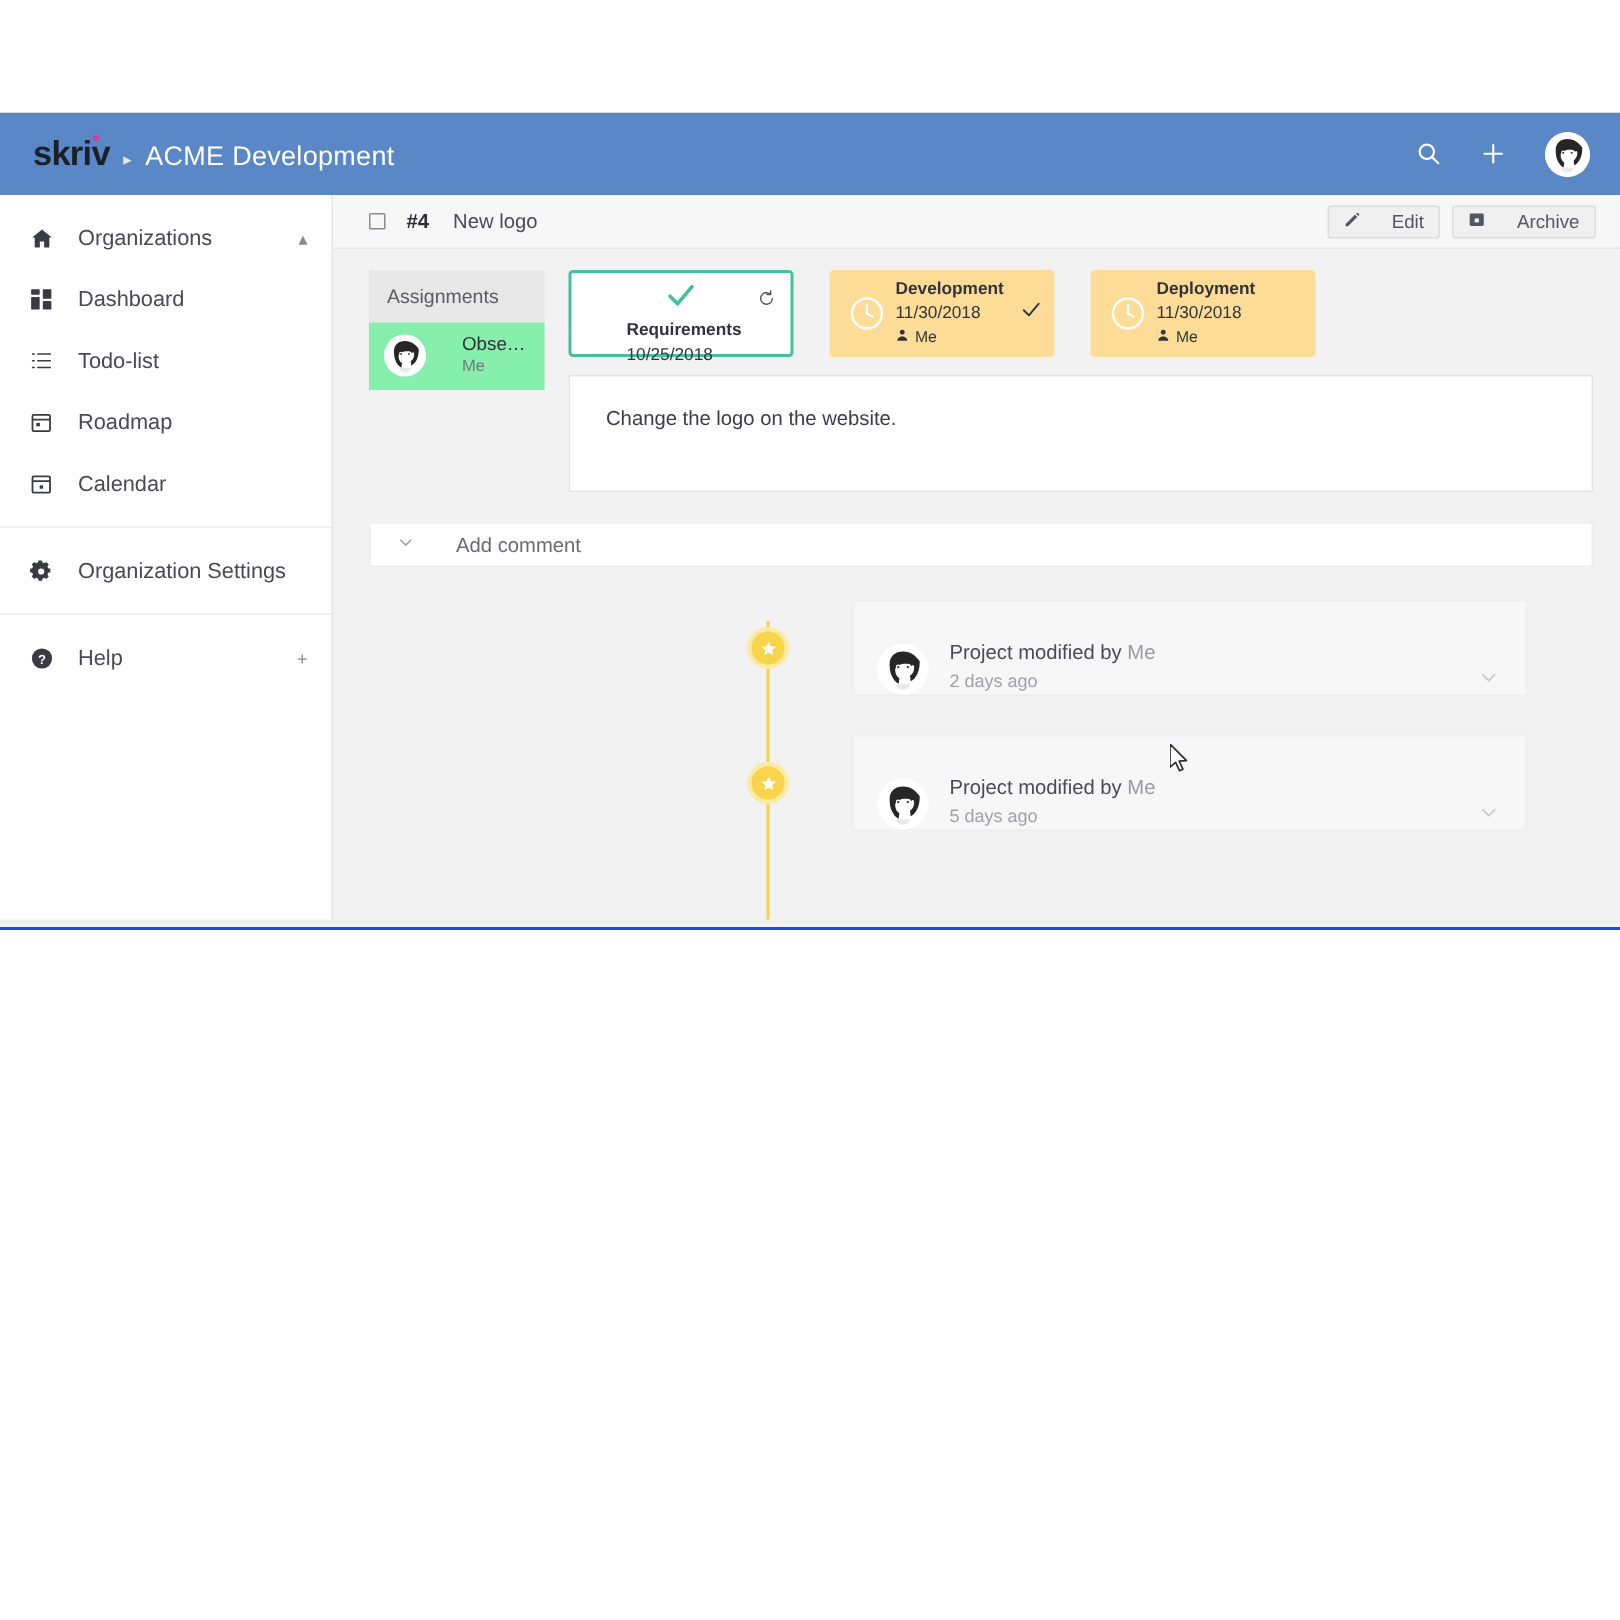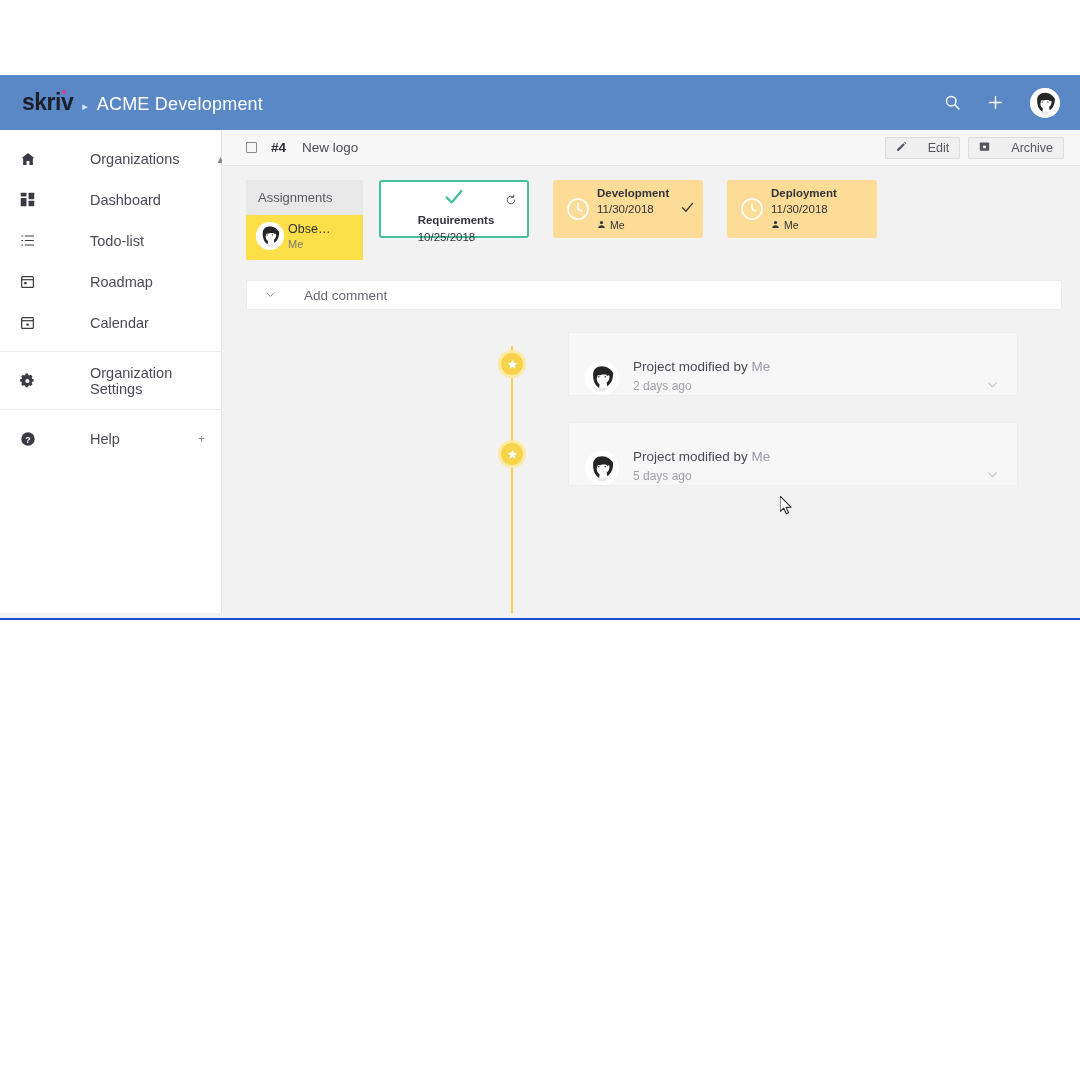--- a/index.html
+++ b/index.html
@@ -54,21 +54,21 @@
   .sidebar {
     width: 222px; background: #ffffff;
     border-right: 1px solid #e4e4e4;
     flex: 0 0 222px;
   }
   .nav-group { padding: 8px 0; }
   .nav-group + .nav-group { border-top: 1px solid #ececec; }
   .nav-item {
     display: flex; align-items: center;
     height: 41px; padding: 0 16px 0 20px;
-    color: #4a4a55; font-size: 14.5px; cursor: pointer; gap: 38px;
+    color: #4a4a55; font-size: 14.5px; cursor: pointer;
   }
   .nav-item .ico {
     width: 22px; display: flex; align-items: center; justify-content: flex-start;
     color: #3a3a45; flex: 0 0 22px; margin-right: 10px;
   }
   .nav-item .lbl { flex: 1; color: #4a4a55; }
   .nav-item .aff { color: #8a8a92; font-size: 12px; }
 
   
   .content { flex: 1; background: #f2f2f2; position: relative; overflow: hidden; }
@@ -93,22 +93,22 @@
   
   .panel-row { display: flex; padding: 14px 18px 0 24px; gap: 16px; align-items: flex-start; }
 
   .assignments {
     width: 117px; flex: 0 0 117px; background: #e8e8e8;
   }
   .assignments-title {
     font-size: 13px; color: #5a5a64; padding: 10px 12px 10px 12px;
   }
   .assignee-row {
-    display: flex; gap: 4px;
-    background: #fde047; padding: 7px 8px 9px 10px;
+    display: flex; align-items: center; gap: 24px;
+    background: #86efac; padding: 7px 8px 9px 10px;
   }
   .av-sm {
     width: 28px; height: 28px; border-radius: 50%; background: #fff;
     overflow: hidden; flex: 0 0 28px; display: flex; align-items: center; justify-content: center;
   }
   .assignee-name { font-size: 12.5px; color: #2f2f38; line-height: 1.25; }
   .assignee-role { font-size: 11px; color: #77777f; line-height: 1.25; }
 
   .right-col { flex: 1; }
 
@@ -424,20 +424,21 @@
                         <circle cx="10" cy="5.6" r="3.6"></circle>
                         <path d="M2.6 18c0-3.6 3.3-6.2 7.4-6.2s7.4 2.6 7.4 6.2z"></path>
                       </svg>
                   </span>
                   <span>Me</span>
                 </div>
               </span>
             </div>
           </div>
 
+          <div class="desc">Change the logo on the website.</div>
         </div>
       </div>
 
       <div class="add-comment">
         <span>
           <svg width="11" height="11" viewBox="0 0 20 20" fill="none" stroke="#9a9aa2" stroke-width="1.8" stroke-linecap="round" stroke-linejoin="round">
               <polyline points="4,7.5 10,13.5 16,7.5"></polyline>
             </svg>
         </span>
         <span class="lbl">Add comment</span>

